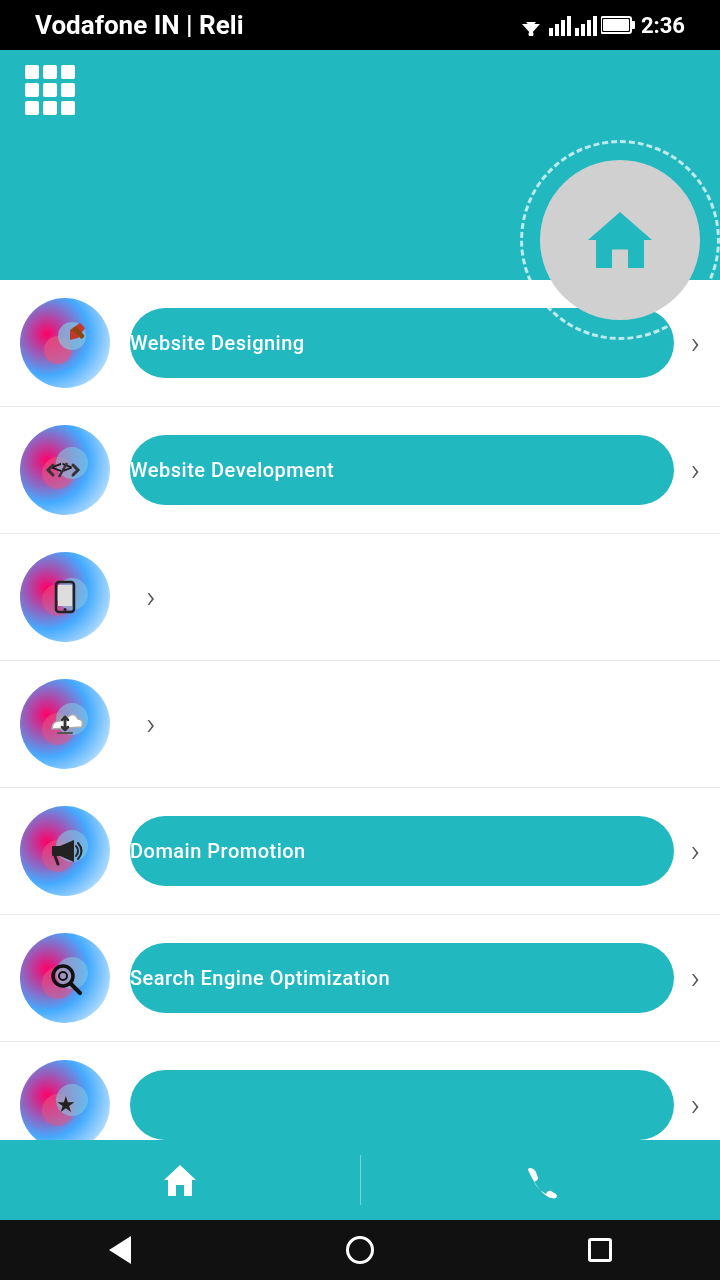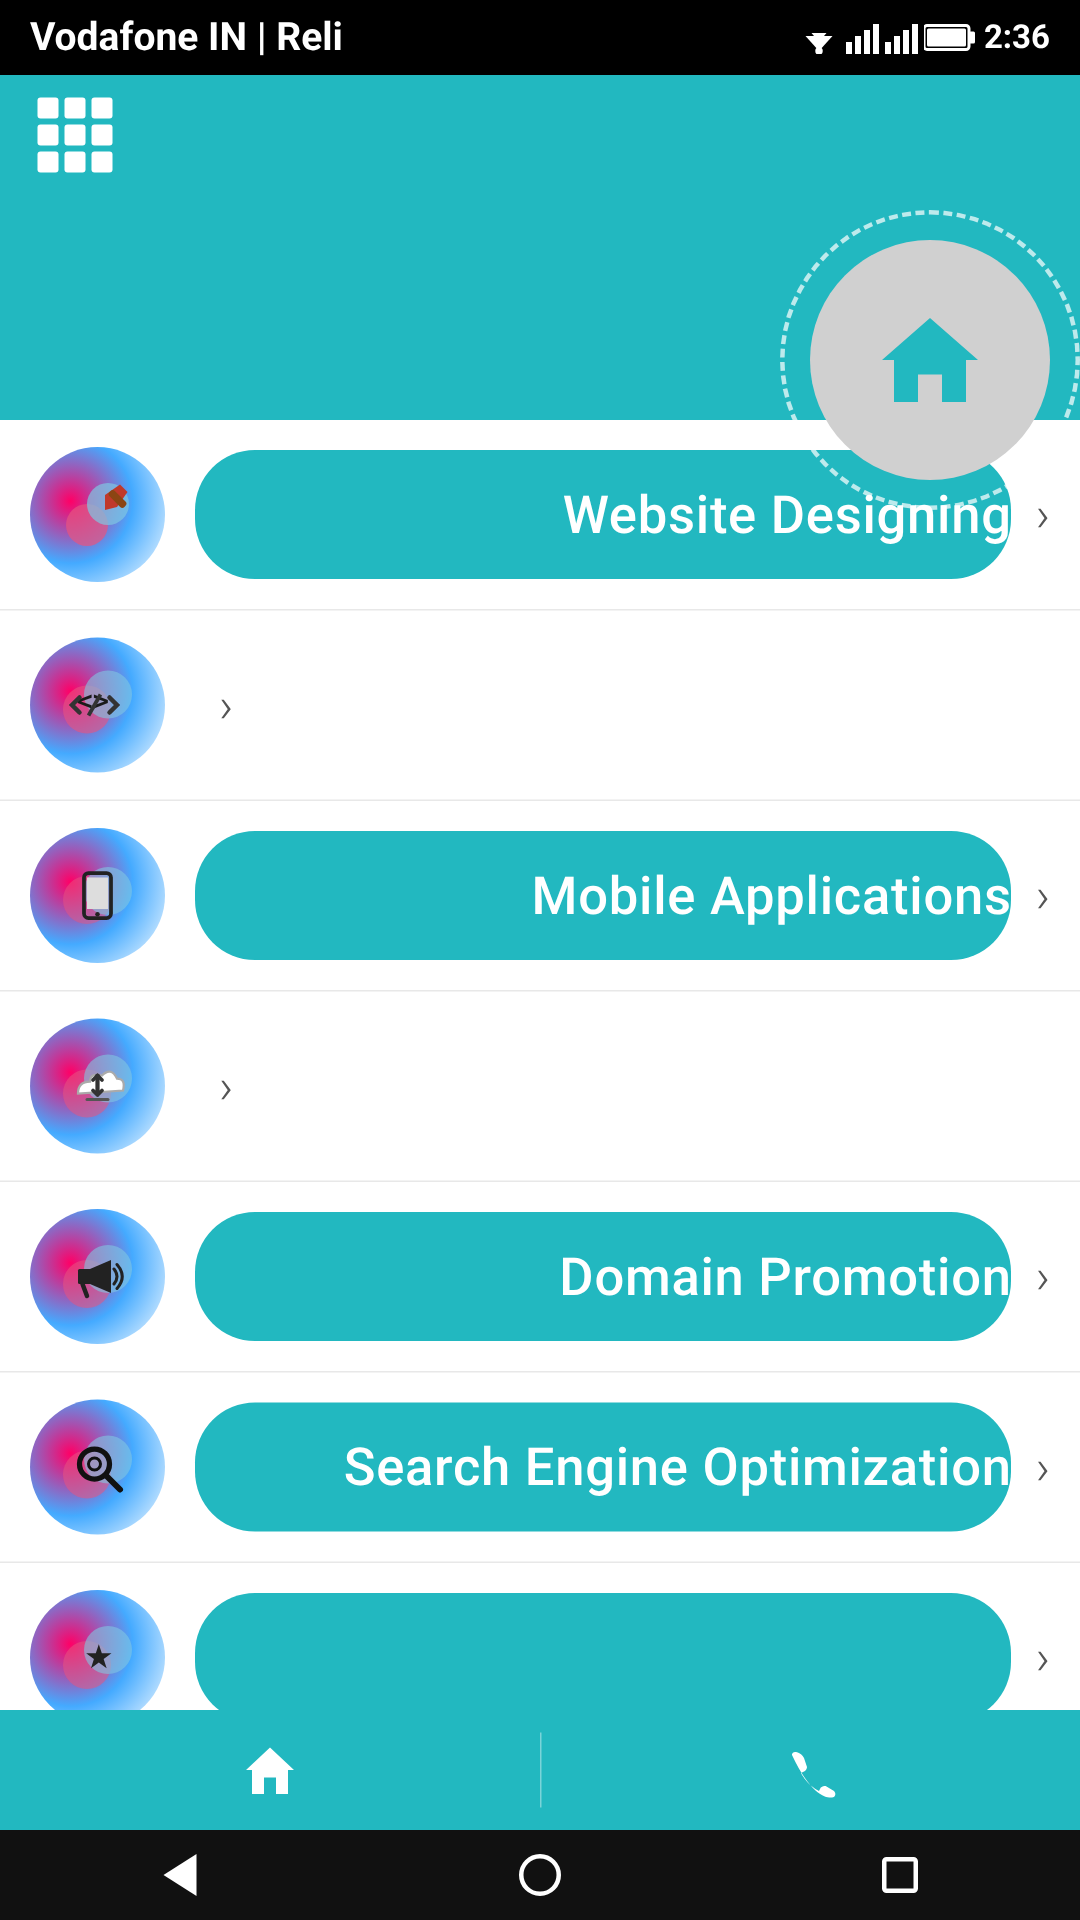--- a/index.html
+++ b/index.html
@@ -13,21 +13,21 @@
     }
 
     
     .status-bar {
       background: #000;
       color: #fff;
       height: 50px;
       display: flex;
       align-items: center;
       justify-content: space-between;
-      padding: 0 20px;
+      padding: 0 35px;
       font-size: 26px;
       font-weight: bold;
     }
     .status-icons {
       display: flex;
       align-items: center;
       gap: 4px;
       font-size: 22px;
     }
 
@@ -127,26 +127,26 @@
     }
     .icon-gradient-1 {
       background: radial-gradient(circle at 30% 40%, #f06, #4af, #fff);
     }
 
     
     .item-btn {
       flex: 1;
       background: #22b8c0;
       border-radius: 40px;
-      height: 86px;
-      display: flex;
-      align-items: center;
-      justify-content: flex-end;
+      height: 70px;
+      display: flex;
+      align-items: center;
+      justify-content: flex-start;
       color: #fff;
-      font-size: 35px;
+      font-size: 20px;
       font-weight: 500;
       letter-spacing: 0.5px;
       cursor: pointer;
     }
 
     
     .chevron {
       color: #555;
       font-size: 32px;
       margin-left: 16px;
@@ -307,35 +307,35 @@
     <div class="item-icon icon-gradient-1">
       <svg width="54" height="54" viewBox="0 0 54 54">
         <circle cx="20" cy="30" r="16" fill="#e75480" opacity="0.6"></circle>
         <circle cx="34" cy="20" r="16" fill="#7ec8e3" opacity="0.6"></circle>
         <text x="13" y="30" font-size="18" font-weight="bold" fill="#1a1a1a" font-family="monospace">&lt;&gt;</text>
         <path d="M15 32 L10 27 L15 22" stroke="#333" stroke-width="3" fill="none" stroke-linecap="round"></path>
         <path d="M35 32 L40 27 L35 22" stroke="#333" stroke-width="3" fill="none" stroke-linecap="round"></path>
         <line x1="21" y1="34" x2="29" y2="20" stroke="#333" stroke-width="2.5"></line>
       </svg>
     </div>
+    <div class="item-btn">
+      <span>Website Development</span>
+    </div>
     <div class="chevron">›</div>
   </div>
 
   <div class="menu-item">
     <div class="item-icon icon-gradient-1">
       <svg width="54" height="54" viewBox="0 0 54 54">
         <circle cx="20" cy="30" r="16" fill="#e75480" opacity="0.5"></circle>
         <circle cx="34" cy="24" r="16" fill="#7ec8e3" opacity="0.6"></circle>
         <rect x="18" y="12" width="18" height="30" rx="3" ry="3" fill="none" stroke="#222" stroke-width="2.5"></rect>
         <rect x="20" y="15" width="14" height="21" fill="#ddd"></rect>
         <circle cx="27" cy="39.5" r="1.5" fill="#222"></circle>
       </svg>
-    </div>
-    <div class="item-btn">
-      <span>Mobile Applications</span>
     </div>
     <div class="chevron">›</div>
   </div>
 
   <div class="menu-item">
     <div class="item-icon icon-gradient-1">
       <svg width="54" height="54" viewBox="0 0 54 54">
         <circle cx="20" cy="32" r="16" fill="#e75480" opacity="0.55"></circle>
         <circle cx="34" cy="22" r="16" fill="#7ec8e3" opacity="0.6"></circle>
         <path d="M14 32 Q14 24 22 24 Q22 18 30 20 Q36 14 40 22 Q46 22 44 30 Z" fill="white" stroke="#aaa" stroke-width="1.5"></path>

